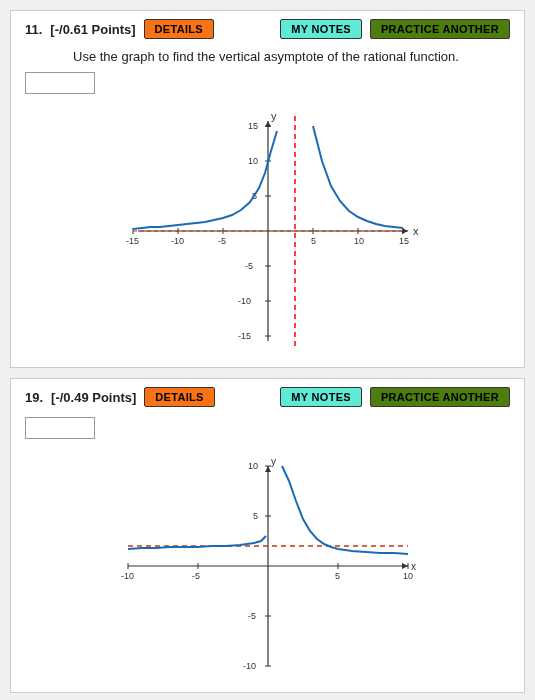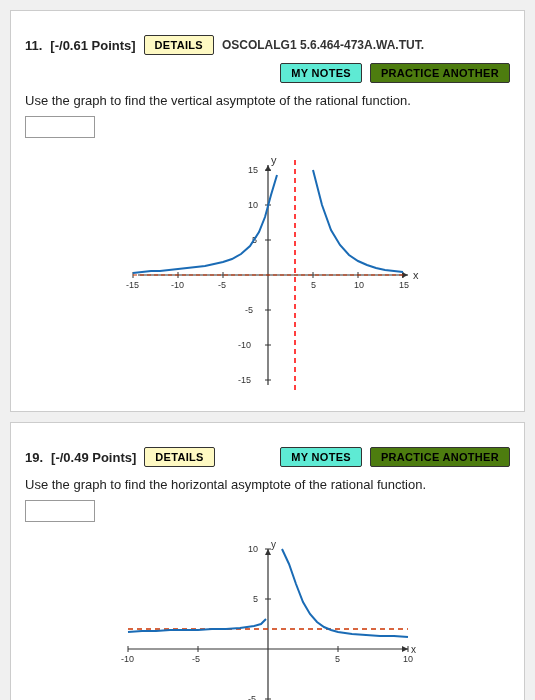--- a/index.html
+++ b/index.html
@@ -6,21 +6,21 @@
     body {
       font-family: Arial, sans-serif;
       background: #f0f0f0;
       font-size: 13px;
       color: #222;
     }
     .question-block {
       background: #fff;
       border: 1px solid #ccc;
       margin: 10px;
-      padding: 24px 14px 16px 14px;
+      padding: 8px 14px 16px 14px;
     }
     .question-header {
       display: flex;
       align-items: center;
       gap: 8px;
       margin-bottom: 10px;
       flex-wrap: wrap;
     }
     .question-number {
       font-weight: bold;
@@ -30,31 +30,32 @@
     .btn {
       border: 1px solid #333;
       background: #fff;
       padding: 3px 10px;
       font-size: 11px;
       font-weight: bold;
       cursor: pointer;
       border-radius: 2px;
       letter-spacing: 0.3px;
     }
-    .btn-details { background: #fef9c3; }
+    .btn-details { background: #f97316; }
     .btn-mynotes { background: #5eead4; margin-left: auto; }
     .btn-practice { background: #4d7c0f; }
     .course-code {
       font-size: 12px;
       font-weight: bold;
       color: #333;
     }
     .question-text {
       font-size: 13px;
       margin-bottom: 8px;
+      margin-left: 48px;
     }
     .answer-box {
       border: 1px solid #999;
       width: 70px;
       height: 22px;
       display: inline-block;
       margin-bottom: 10px;
     }
     .graph-container {
       display: flex;
@@ -66,21 +67,20 @@
     }
   </style>
 </head>
 <body>
 
 <div class="question-block">
   <div class="question-header">
     <span class="question-number">11.</span>
     <span class="question-number">[-/0.61 Points]</span>
     <button class="btn btn-details">DETAILS</button>
-    <span class="course-code">OSCOLALG1 5.6.464-473A.WA.TUT.</span>
     <button class="btn btn-mynotes">MY NOTES</button>
     <button class="btn btn-practice">PRACTICE ANOTHER</button>
   </div>
   <div class="question-text">Use the graph to find the vertical asymptote of the rational function.</div>
   <div class="answer-box"></div>
   <div class="graph-container">
 
     <svg width="320" height="240">
 
       <rect x="0" y="0" width="320" height="240" fill="white"></rect>
@@ -175,21 +175,20 @@
 </div>
 
 <div class="question-block">
   <div class="question-header">
     <span class="question-number">19.</span>
     <span class="question-number">[-/0.49 Points]</span>
     <button class="btn btn-details">DETAILS</button>
     <button class="btn btn-mynotes">MY NOTES</button>
     <button class="btn btn-practice">PRACTICE ANOTHER</button>
   </div>
-  <div class="question-text">Use the graph to find the horizontal asymptote of the rational function.</div>
   <div class="answer-box"></div>
   <div class="graph-container">
 
     <svg width="300" height="220">
       <rect x="0" y="0" width="300" height="220" fill="white"></rect>
 
       <line x1="10" y1="110" x2="290" y2="110" stroke="#333" stroke-width="1.2"></line>
       <line x1="150" y1="10" x2="150" y2="210" stroke="#333" stroke-width="1.2"></line>
 
       <polygon points="290,110 284,107 284,113" fill="#333"></polygon>

